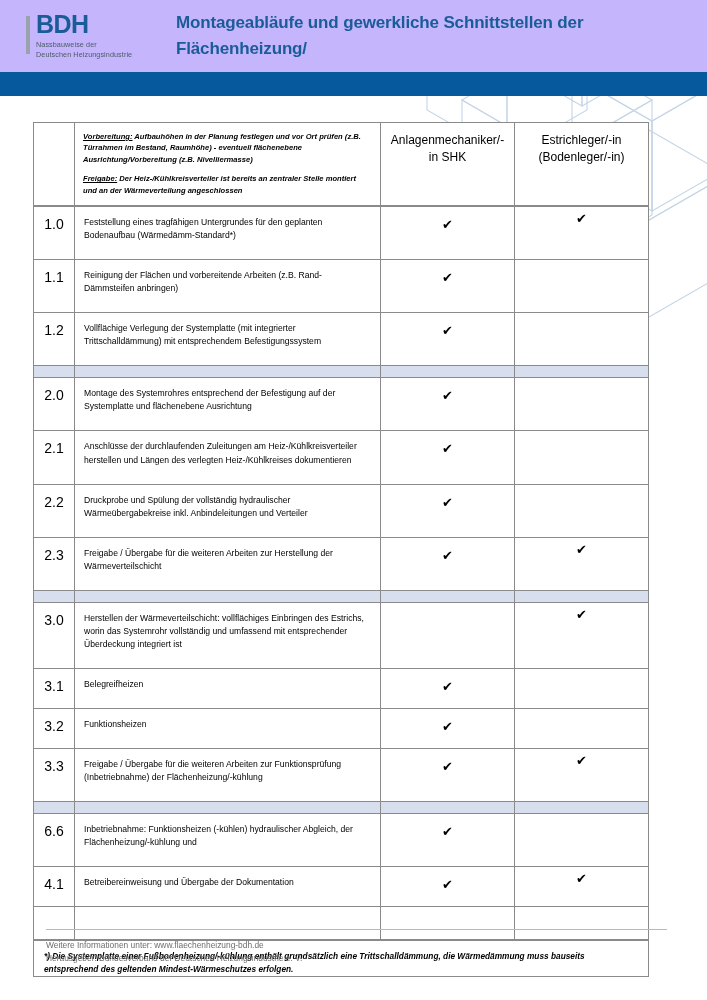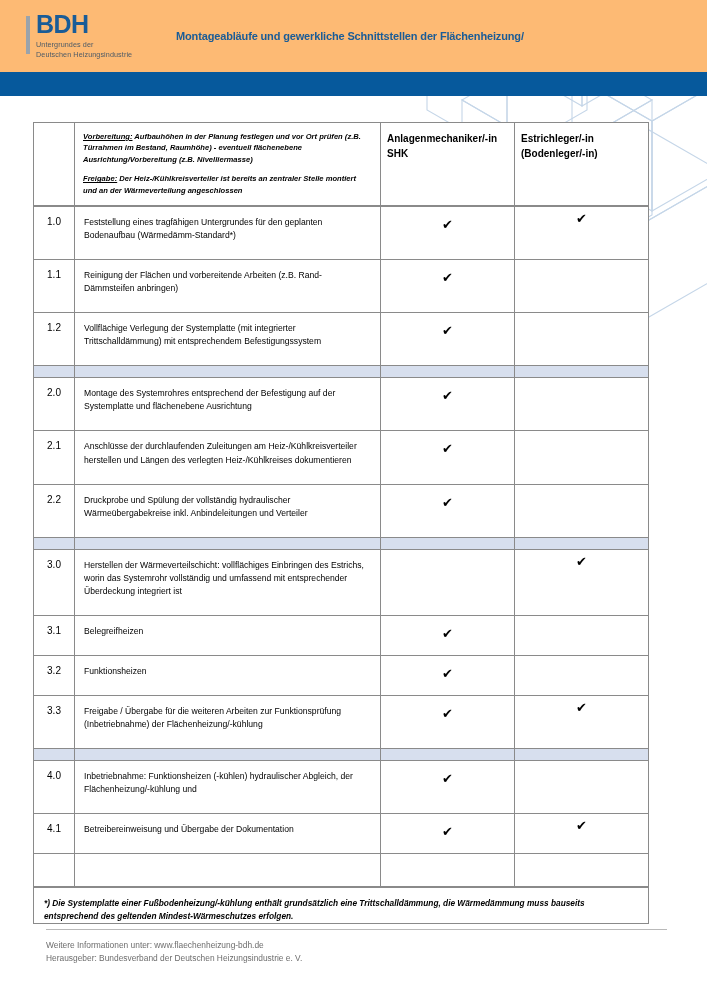--- a/index.html
+++ b/index.html
@@ -23,21 +23,21 @@
     width: 300px;
     height: 340px;
     pointer-events: none;
     z-index: 0;
   }
 
   
   .header {
     position: relative;
     height: 72px;
-    background: #fdba74;
+    background: #c4b5fd;
     z-index: 1;
   }
   .header-inner {
     display: flex;
     align-items: center;
     height: 100%;
   }
   .logo {
     width: 118px;
     margin-left: 26px;
@@ -64,21 +64,21 @@
   .logo-sub {
     font-size: 7.2px;
     color: #4d5a66;
     line-height: 1.35;
     margin-top: 3px;
     letter-spacing: 0.1px;
   }
   .title {
     margin-left: 22px;
     color: #1a5c97;
-    font-size: 11px;
+    font-size: 17px;
     font-weight: bold;
     line-height: 1.52;
     letter-spacing: -0.15px;
   }
   .blue-bar {
     position: relative;
     height: 24px;
     background: #06599c;
     z-index: 1;
   }
@@ -118,31 +118,32 @@
     font-weight: bold;
     line-height: 1.5;
     color: #000;
     margin-top: 35px;
   }
   .hdr-note u { text-decoration: underline; }
   .hdr-note p { margin: 0; }
   .hdr-note p + p { margin-top: 8px; }
   .hdr-col {
     padding: 9px 6px 0 6px;
-    font-size: 10px;
-    font-weight: bold;
+    text-align: center;
+    font-size: 12px;
+    font-weight: normal;
     line-height: 1.45;
     color: #000;
   }
 
   
   .num {
     padding: 9px 0 0 0;
     text-align: center;
-    font-size: 10px;
+    font-size: 14px;
     color: #000;
     margin-top: 36px;
   }
   .desc {
     padding: 9px 10px 17px 9px;
     font-size: 8.6px;
     line-height: 1.52;
     color: #000;
   }
   .mark {
@@ -224,21 +225,21 @@
     <path d="M150 175 L150 272 L235 321 L235 224 Z"></path>
     <path d="M320 175 L320 272 L235 321 L235 224 Z"></path>
   </g>
 </svg>
 
 <div class="header">
   <div class="header-inner">
     <div class="logo">
       <div class="logo-main">BDH</div>
       <div class="logo-sub">
-        <span>Untergrundes der</span><br>
+        <span>Nassbauweise der</span><br>
         <span>Deutschen Heizungsindustrie</span>
       </div>
     </div>
     <div class="title">
       <span>Montageabläufe und gewerkliche Schnittstellen der Flächenheizung/</span><br>
     </div>
   </div>
 </div>
 <div class="blue-bar"></div>
 <div class="below-bar-gap"></div>
@@ -325,20 +326,30 @@
           <td class="mark"></td>
         </tr>
         <tr>
           <td class="num">2.2</td>
           <td class="desc">Druckprobe und Spülung der vollständig hydraulischer Wärmeübergabekreise inkl. Anbindeleitungen und Verteiler</td>
           <td class="mark">
             <span class="tick">✔</span>
           </td>
           <td class="mark"></td>
         </tr>
+        <tr>
+          <td class="num">2.3</td>
+          <td class="desc">Freigabe / Übergabe für die weiteren Arbeiten zur Herstellung der Wärmeverteilschicht</td>
+          <td class="mark">
+            <span class="tick">✔</span>
+          </td>
+          <td class="mark high">
+            <span class="tick">✔</span>
+          </td>
+        </tr>
         <tr class="sep">
           <td></td>
           <td></td>
           <td></td>
           <td></td>
         </tr>
         <tr>
           <td class="num">3.0</td>
           <td class="desc">Herstellen der Wärmeverteilschicht: vollflächiges Einbringen des Estrichs, worin das Systemrohr vollständig und umfassend mit entsprechender Überdeckung integriert ist</td>
           <td class="mark"></td>
@@ -372,21 +383,21 @@
             <span class="tick">✔</span>
           </td>
         </tr>
         <tr class="sep">
           <td></td>
           <td></td>
           <td></td>
           <td></td>
         </tr>
         <tr>
-          <td class="num">4.0</td>
+          <td class="num">6.6</td>
           <td class="desc">Inbetriebnahme: Funktionsheizen (-kühlen) hydraulischer Abgleich, der Flächenheizung/-kühlung und</td>
           <td class="mark">
             <span class="tick">✔</span>
           </td>
           <td class="mark"></td>
         </tr>
         <tr>
           <td class="num">4.1</td>
           <td class="desc">Betreibereinweisung und Übergabe der Dokumentation</td>
           <td class="mark">

